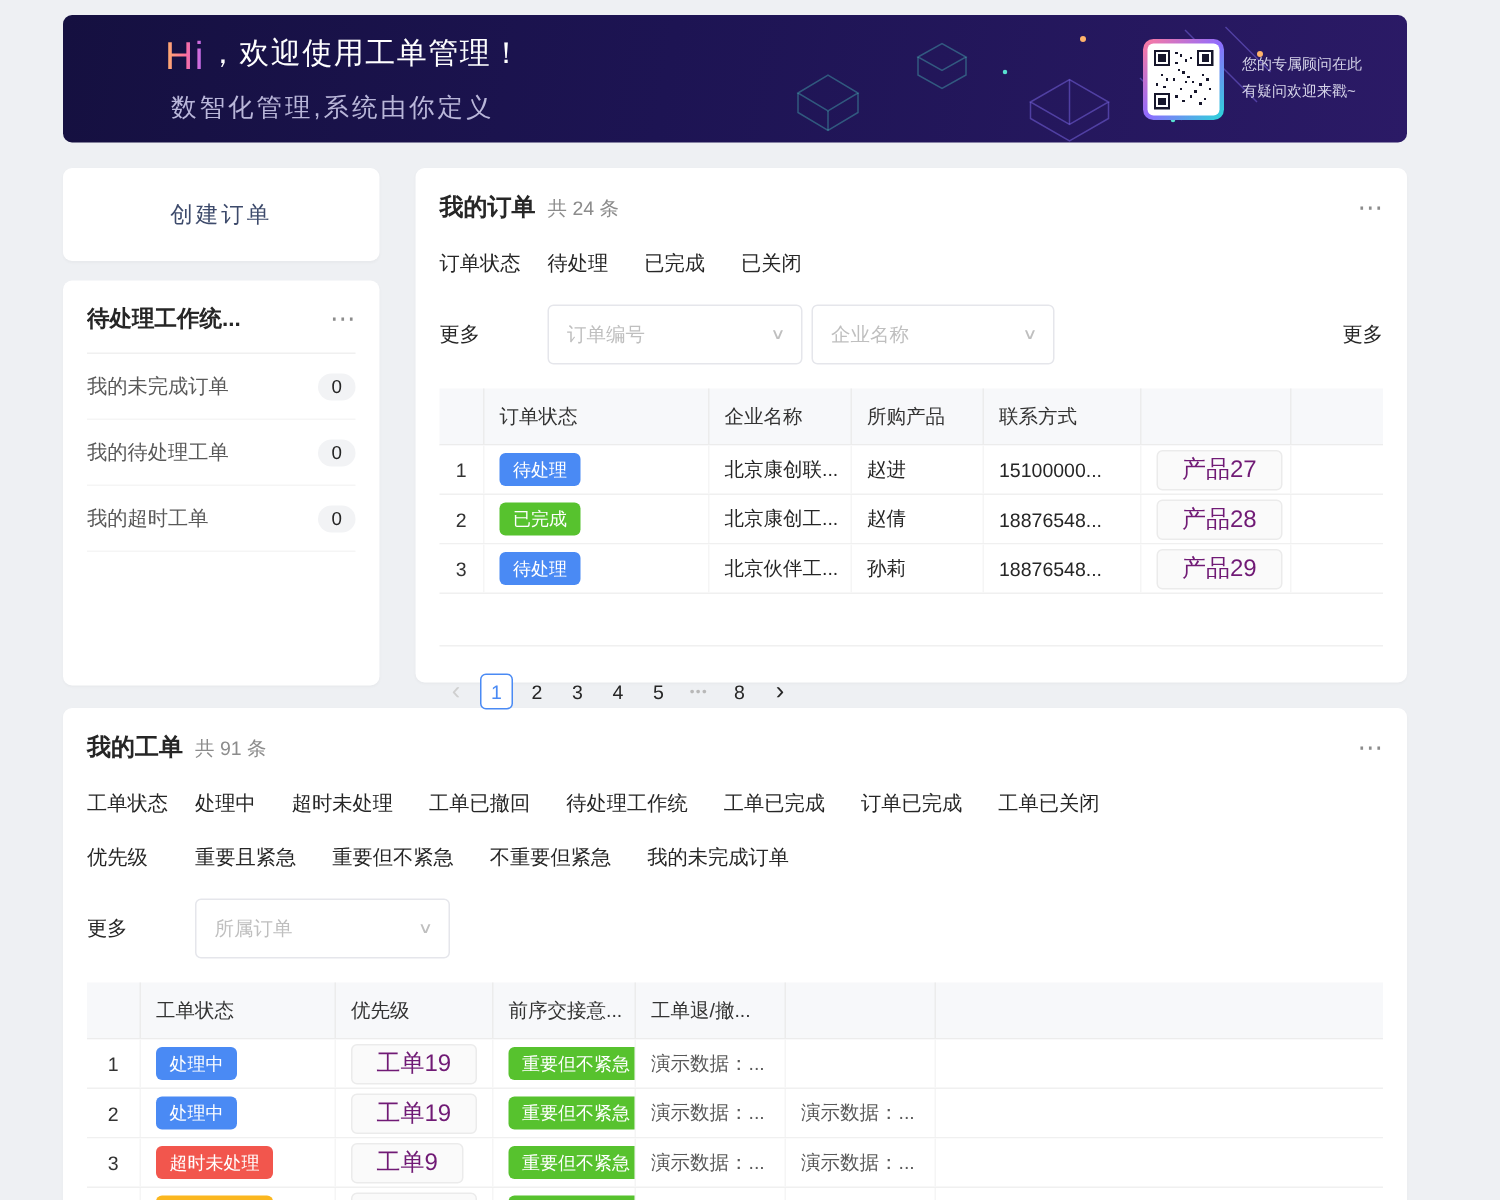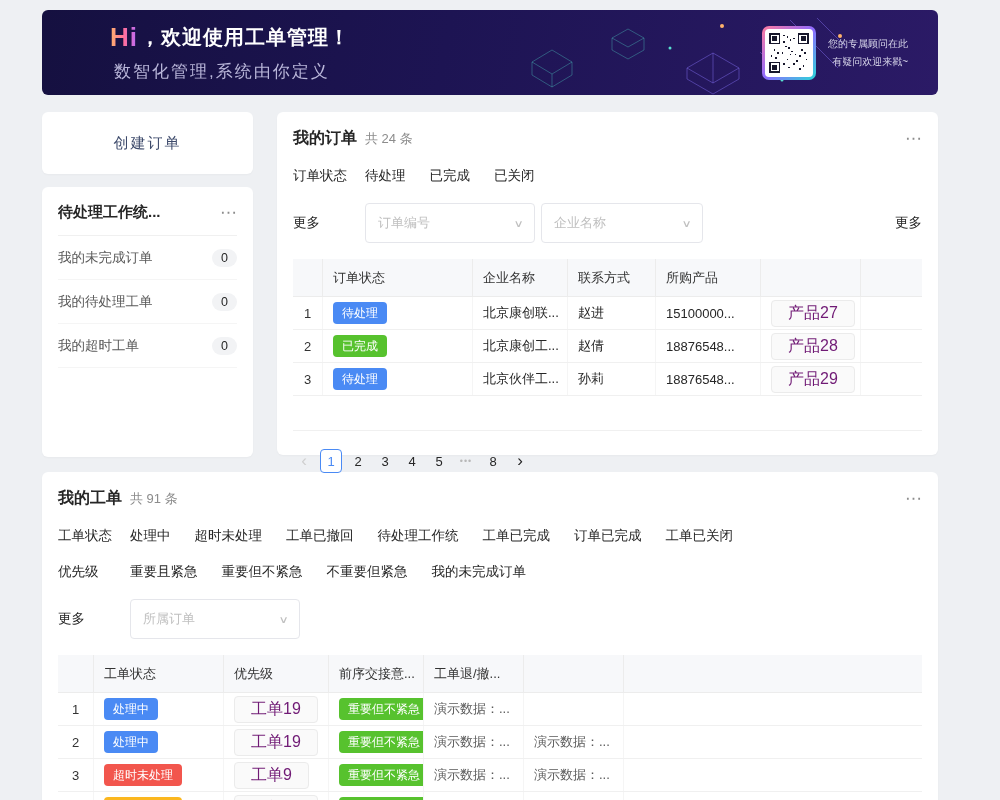--- a/index.html
+++ b/index.html
@@ -12,35 +12,35 @@
   .page { width:896px; margin-left:42px; padding-top:10px; }
 
   
   .banner {
     position:relative; height:85px; border-radius:6px; overflow:hidden;
     background:linear-gradient(100deg,#151040 0%, #1d1453 45%, #2b1a66 100%);
     display:flex; align-items:center; padding:0 30px 0 68px; color:#fff;
   }
   .deco { position:absolute; left:430px; top:0; width:420px; height:85px; z-index:1; }
   .banner-left { position:relative; z-index:2; }
-  .banner-title { font-size:20px; font-weight:700; letter-spacing:1px; display:flex; align-items:center; }
+  .banner-title { font-size:20px; font-weight:400; letter-spacing:1px; display:flex; align-items:flex-start; }
   .hi {
     font-size:26px; margin-right:2px;
     background:linear-gradient(90deg,#ffb36b,#ff6e9c,#b56bff);
     -webkit-background-clip:text; background-clip:text; color:transparent;
   }
   .banner-sub { font-size:17px; color:#b9b6d9; margin-top:7px; letter-spacing:2px; padding-left:4px; }
   .banner-right { position:relative; z-index:2; margin-left:auto; display:flex; align-items:center; gap:12px; }
   .qr-frame {
     padding:3px; border-radius:7px;
     background:linear-gradient(135deg,#ff7a9d,#8f6bff,#28d8d8);
   }
   .qr-box { width:48px; height:48px; background:#fff; border-radius:4px; display:flex; align-items:center; justify-content:center; }
   .qr-box svg { width:40px; height:40px; shape-rendering:crispEdges; }
-  .qr-caption { font-size:10px; color:#d5d3e8; line-height:1.8;text-align:right; }
+  .qr-caption { font-size:10px; color:#d5d3e8; line-height:1.8; }
 
   
   .content { display:flex; gap:24px; margin-top:17px; align-items:flex-start; }
   .left-col { width:211px; display:flex; flex-direction:column; gap:13px; flex:none; }
   .card, .panel { background:#fff; border-radius:6px; box-shadow:0 1px 2px rgba(0,0,0,.03); }
 
   .create-card { height:62px; display:flex; align-items:center; justify-content:center; }
   .create-btn {
     border:none; background:none; font-family:inherit; cursor:pointer;
     font-size:15px; font-weight:500; color:#3d4a6b; letter-spacing:2px;
@@ -251,22 +251,22 @@
           <span class="chevron">∨</span>
         </div>
         <span class="more-link">更多</span>
       </div>
 
       <div class="table">
         <div class="t-row head orders-grid">
           <div class="t-cell idx"></div>
           <div class="t-cell">订单状态</div>
           <div class="t-cell">企业名称</div>
+          <div class="t-cell">所购产品</div>
           <div class="t-cell">联系方式</div>
-          <div class="t-cell">所购产品</div>
           <div class="t-cell"></div>
         </div>
 
         <div class="t-row orders-grid">
           <div class="t-cell idx">1</div>
           <div class="t-cell">
               <span class="badge badge-blue">待处理</span>
             </div>
           <div class="t-cell">北京康创联...</div>
           <div class="t-cell">赵进</div>

